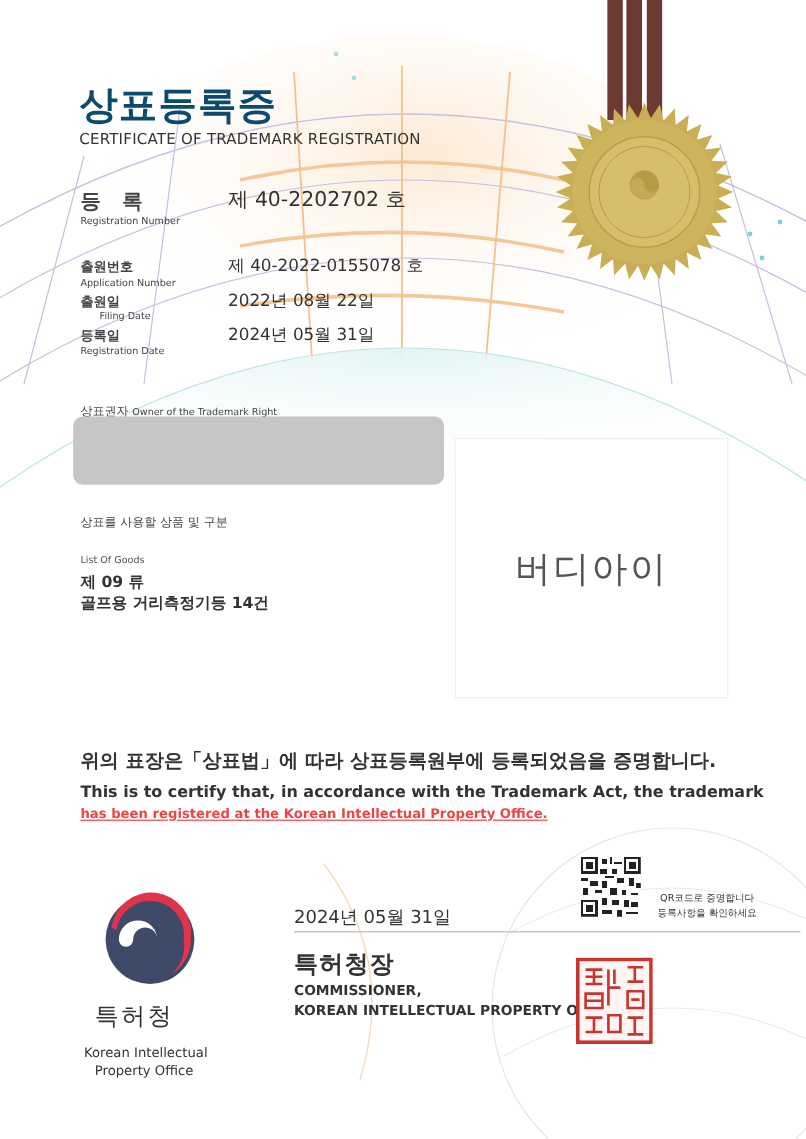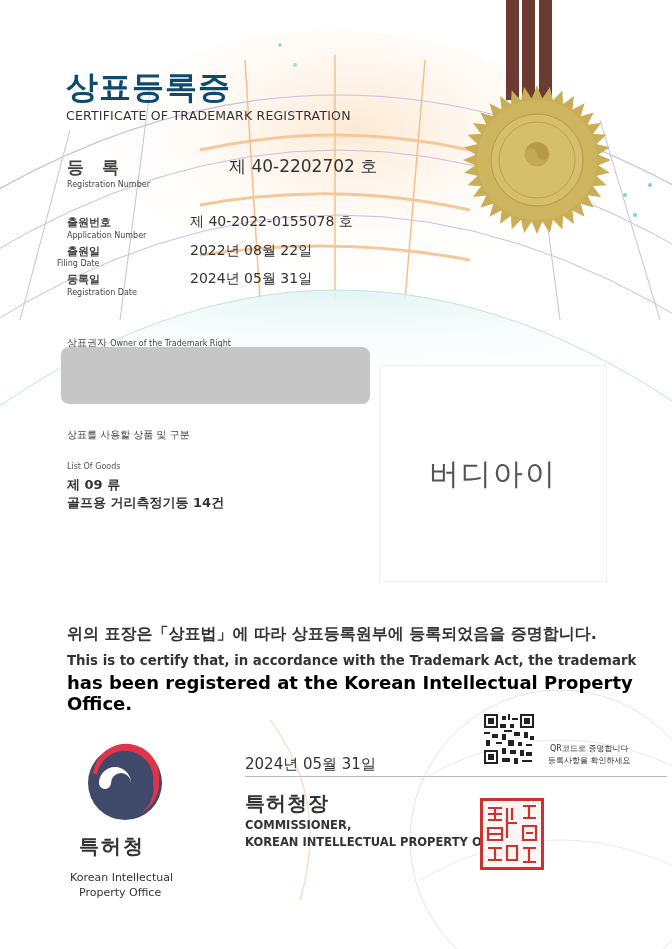--- a/index.html
+++ b/index.html
@@ -5,44 +5,44 @@
   html, body { margin:0; padding:0; }
   body { width:672px; height:949px; background:#ffffff; position:relative; overflow:hidden;
          font-family:"DejaVu Sans", "Liberation Sans", sans-serif; color:#333; }
   .bg { position:absolute; left:0; top:0; width:672px; height:949px; z-index:0; }
   .abs { position:absolute; z-index:2; }
   .title-ko { left:66px; top:66px; font-size:32px; font-weight:bold; color:#0c4a6e; letter-spacing:1px; }
   .title-en { left:66px; top:108px; font-size:12.5px; color:#333; letter-spacing:0.2px; }
   .lbl-ko-big { font-size:17px; font-weight:bold; color:#444; letter-spacing:6px; }
   .lbl-ko { font-size:11px; font-weight:bold; color:#444; }
   .lbl-en { font-size:8px; color:#444; }
-  .val-big { font-size:17px; color:#333;margin-left:39px; }
+  .val-big { font-size:17px; color:#333; }
   .val { font-size:14px; color:#333; }
   .owner-lbl { left:67px; top:336px; font-size:10px; color:#444; }
   .owner-lbl small { font-size:8px; }
   .redact { left:61px; top:347px; width:309px; height:57px; background:#c6c6c6; border-radius:8px; }
   .mark-box { left:379px; top:365px; width:226px; height:215px; background:#fff; border:1px solid #f0f0f0; }
   .mark-text { width:100%; text-align:center; margin-top:88px; font-size:30px; color:#555; letter-spacing:2px; }
   .goods-ko { left:67px; top:428px; font-size:10px; color:#444; }
   .goods-en { left:67px; top:462px; font-size:8px; color:#555; }
   .goods-class { left:67px; top:476px; font-size:13px; font-weight:bold; color:#333; }
   .goods-items { left:67px; top:494px; font-size:13px; font-weight:bold; color:#333; }
   .cert-ko { left:67px; top:624px; font-size:16px; font-weight:bold; color:#333; }
   .cert-en1 { left:67px; top:653px; font-size:13.3px; font-weight:bold; color:#333; }
-  .cert-en2 { left:67px; top:672px; font-size:18px; font-weight:bold; color:#000000; }
+  .cert-en2 { left:67px; top:672px; font-size:11px; font-weight:bold; color:#ef4444;text-decoration:underline; }
   .date-issued { left:245px; top:755px; font-size:15px; color:#333; }
   .divider { left:245px; top:776px; width:422px; height:1px; background:#bbb; }
   .commissioner-ko { left:245px; top:790px; font-size:20px; font-weight:bold; color:#333; letter-spacing:1px; }
   .commissioner-en1 { left:245px; top:818px; font-size:11.5px; font-weight:bold; color:#333; }
   .commissioner-en2 { left:245px; top:835px; font-size:11.5px; font-weight:bold; color:#333; }
   .qr { left:484px; top:714px; width:50px; height:50px; }
   .qr-text { left:548px; top:743px; font-size:8px; color:#333; line-height:12px; text-align:center; }
   .seal { left:480px; top:798px; width:64px; height:72px; border:3px solid #c8352f; background:#fff3f2; }
   .kipo-logo { left:85px; top:743px; width:80px; height:80px; }
-  .kipo-ko { left:79px; top:833px; font-size:20px; font-weight:bold; color:#333; letter-spacing:2px; }
+  .kipo-ko { left:79px; top:833px; font-size:20px; font-weight:normal; color:#333; letter-spacing:2px; }
   .kipo-en1 { left:70px; top:871px; font-size:11px; color:#333; }
   .kipo-en2 { left:79px; top:886px; font-size:11px; color:#333; }
   .ribbons { left:506px; top:0; width:46px; height:100px; }
   .medal { left:462px; top:85px; width:150px; height:150px; }
 </style>
 </head>
 <body>
 
 <svg class="bg" viewBox="0 0 672 949">
   <defs>
@@ -152,21 +152,21 @@
 
 <div class="abs lbl-ko-big" style="left:67px; top:156px;">등 록</div>
 <div class="abs lbl-en" style="left:67px; top:180px;">Registration Number</div>
 <div class="abs val-big" style="left:190px; top:155px;">제 40-2202702 호</div>
 
 <div class="abs lbl-ko" style="left:67px; top:215px;">출원번호</div>
 <div class="abs lbl-en" style="left:67px; top:231px;">Application Number</div>
 <div class="abs val" style="left:190px; top:213px;">제 40-2022-0155078 호</div>
 
 <div class="abs lbl-ko" style="left:67px; top:244px;">출원일</div>
-<div class="abs lbl-en" style="left:57px; top:259px;text-align:center;">Filing Date</div>
+<div class="abs lbl-en" style="left:83px; top:259px;text-align:center;">Filing Date</div>
 <div class="abs val" style="left:190px; top:242px;">2022년 08월 22일</div>
 
 <div class="abs lbl-ko" style="left:67px; top:272px;">등록일</div>
 <div class="abs lbl-en" style="left:67px; top:288px;">Registration Date</div>
 <div class="abs val" style="left:190px; top:270px;">2024년 05월 31일</div>
 
 <div class="abs owner-lbl">
   <span>상표권자</span>
   <small>Owner of the Trademark Right</small>
 </div>

